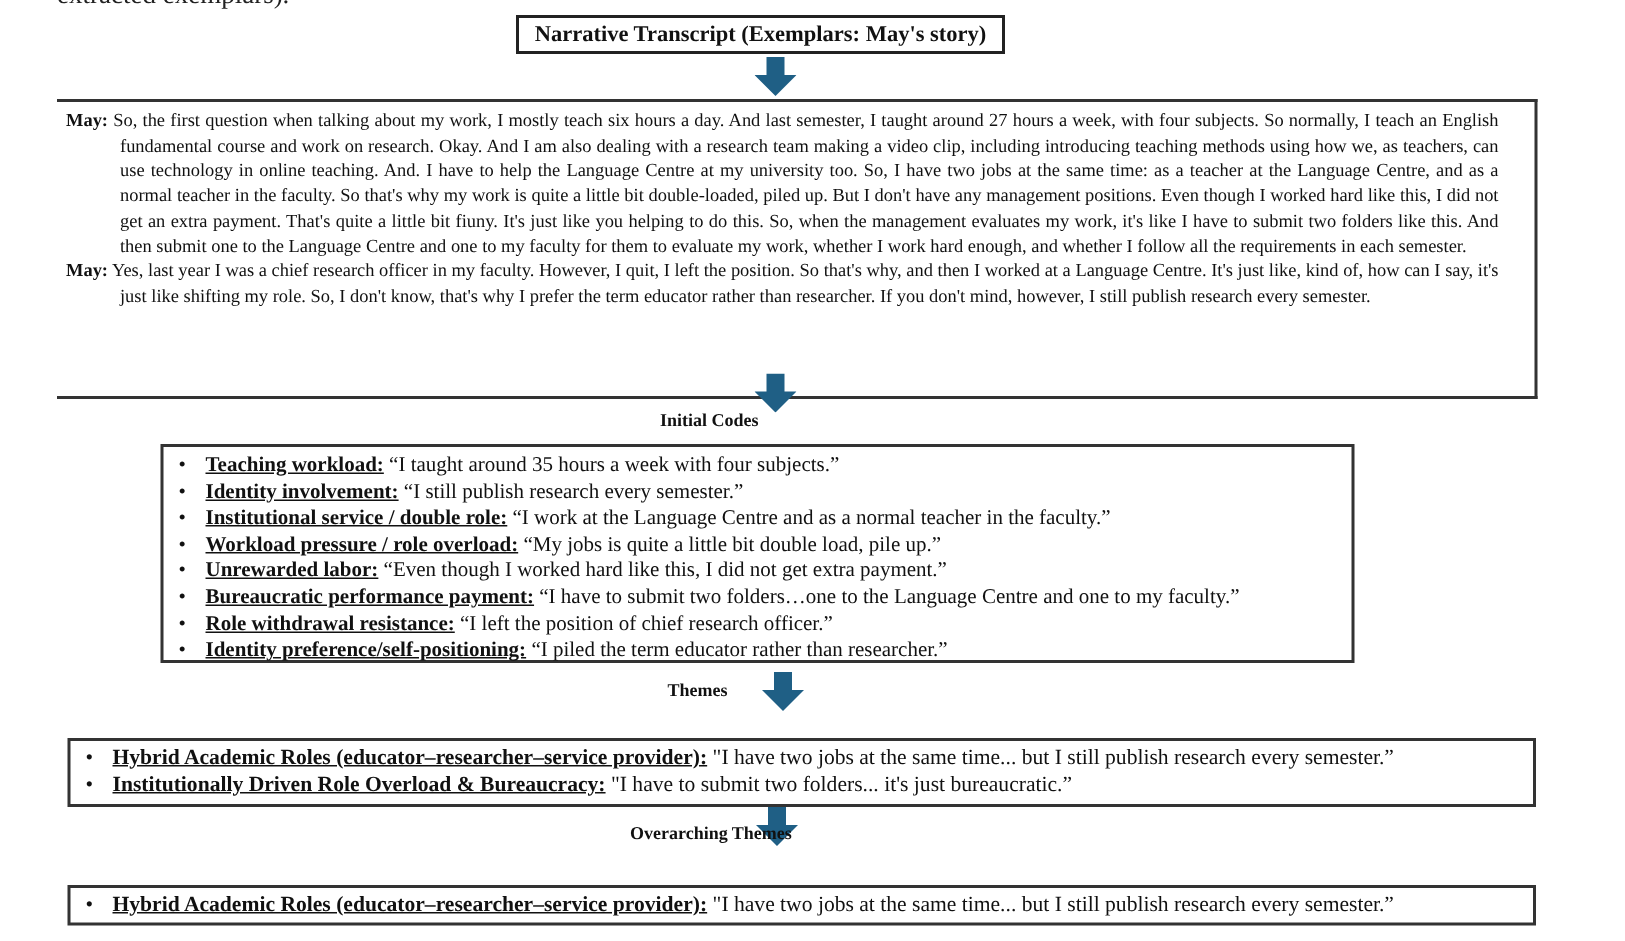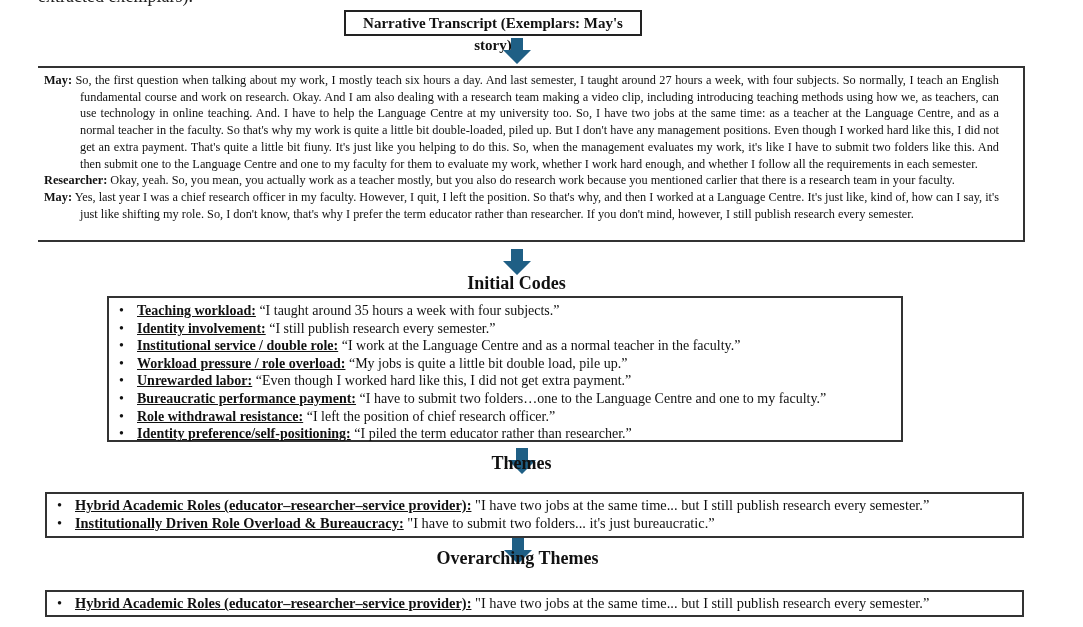--- a/index.html
+++ b/index.html
@@ -5,39 +5,39 @@
   html, body { margin: 0; padding: 0; background: #ffffff; }
   body {
     width: 1083px; height: 627px; position: relative; overflow: hidden;
     font-family: "Liberation Serif", "DejaVu Serif", serif; color: #111;
   }
   .caption-top {
     position: absolute; left: 38px; top: -14px; font-size: 18px; color: #222;
     white-space: nowrap;
   }
   .stage-title-box {
-    position: absolute; left: 344px; top: 10px; width: 298px; height: 26px;
+    position: absolute; left: 344px; top: 10px; width: 326px; height: 26px;
     border: 2px solid #222; box-sizing: border-box; background: #fff;
     font-weight: bold; font-size: 15px; text-align: center; line-height: 22px;
     font-family: "Liberation Sans Narrow", "Liberation Serif", serif;
   }
   .arrow { position: absolute; width: 28px; height: 26px; }
   .arrow svg { width: 100%; height: 100%; display: block; }
   .box {
     position: absolute; border: 2px solid #333; box-sizing: border-box; background: #fff;
   }
   .transcript {
-    left: 38px; top: 66px; width: 987px; height: 176px;
+    left: 38px; top: 66px; width: 987px; height: 200px;
     border-left: none; padding: 4px 24px 0 6px; font-size: 12.3px; line-height: 16.7px;
   }
   .turn { padding-left: 36px; text-indent: -36px; text-align: justify; }
   .turn.researcher { padding-left: 54px; text-indent: -54px; }
   .speaker { font-weight: bold; }
   .stage-label {
-    position: absolute; font-weight: bold; font-size: 18px; text-align: center;
+    position: absolute; font-weight: bold; font-size: 12px; text-align: left;
   }
   .codes {
     left: 107px; top: 296px; width: 796px; height: 146px;
     padding: 4px 10px 0 10px; font-size: 14px; line-height: 17.6px;
   }
   ul.bullets { list-style: none; margin: 0; padding: 0; }
   ul.bullets li { position: relative; padding-left: 18px; white-space: nowrap; }
   ul.bullets li .bullet { position: absolute; left: 0; top: 0; }
   .b { font-weight: bold; text-decoration: underline; }
   .themes {
@@ -59,24 +59,20 @@
 <div class="arrow" style="left:503px; top:38px;">
   <svg viewBox="0 0 28 26">
       <polygon points="8,0 20,0 20,12 28,12 14,26 0,12 8,12" fill="#1f5f85"></polygon>
     </svg>
 </div>
 
 <div class="box transcript">
   <div class="turn">
     <span class="speaker">May:</span>
     <span>So, the first question when talking about my work, I mostly teach six hours a day. And last semester, I taught around 27 hours a week, with four subjects. So normally, I teach an English fundamental course and work on research. Okay. And I am also dealing with a research team making a video clip, including introducing teaching methods using how we, as teachers, can use technology in online teaching. And. I have to help the Language Centre at my university too. So, I have two jobs at the same time: as a teacher at the Language Centre, and as a normal teacher in the faculty. So that's why my work is quite a little bit double-loaded, piled up. But I don't have any management positions. Even though I worked hard like this, I did not get an extra payment. That's quite a little bit fiuny. It's just like you helping to do this. So, when the management evaluates my work, it's like I have to submit two folders like this. And then submit one to the Language Centre and one to my faculty for them to evaluate my work, whether I work hard enough, and whether I follow all the requirements in each semester.</span>
-  </div>
-  <div class="turn researcher">
-    <span class="speaker">Researcher:</span>
-    <span>Okay, yeah. So, you mean, you actually work as a teacher mostly, but you also do research work because you mentioned carlier that there is a research team in your faculty.</span>
   </div>
   <div class="turn">
     <span class="speaker">May:</span>
     <span>Yes, last year I was a chief research officer in my faculty. However, I quit, I left the position. So that's why, and then I worked at a Language Centre. It's just like, kind of, how can I say, it's just like shifting my role. So, I don't know, that's why I prefer the term educator rather than researcher. If you don't mind, however, I still publish research every semester.</span>
   </div>
 </div>
 
 <div class="arrow" style="left:503px; top:249px;">
   <svg viewBox="0 0 28 26">
       <polygon points="8,0 20,0 20,12 28,12 14,26 0,12 8,12" fill="#1f5f85"></polygon>

